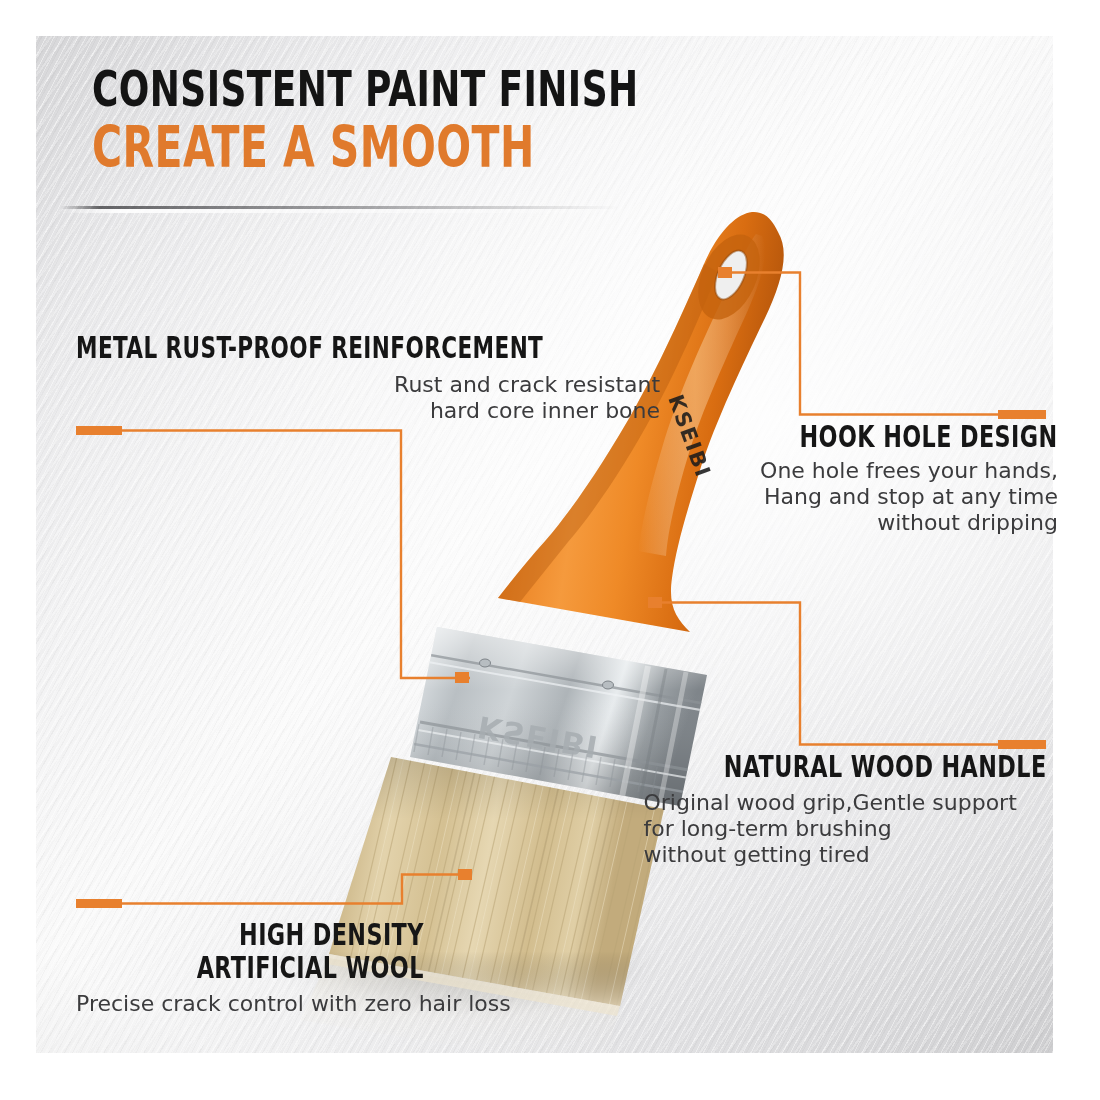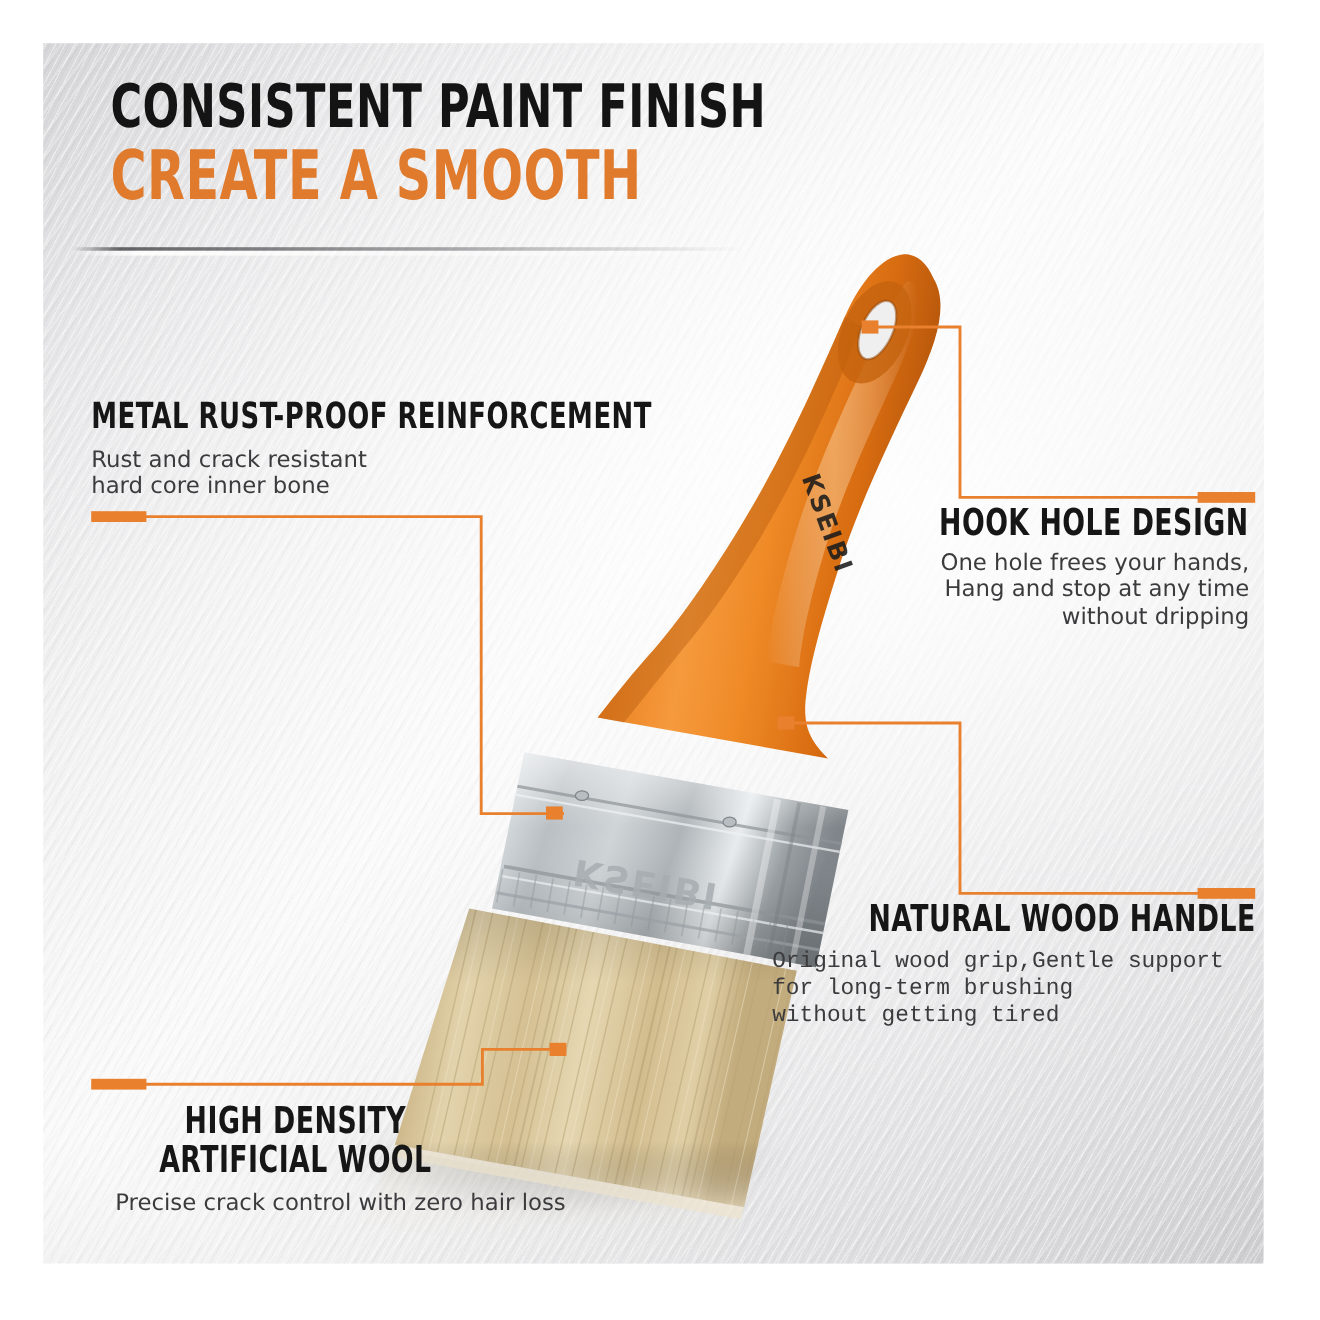--- a/index.html
+++ b/index.html
@@ -65,35 +65,35 @@
     background:linear-gradient(to right,rgba(60,60,62,.0) 0%,rgba(55,55,58,.75) 7%,rgba(70,70,74,.45) 55%,rgba(120,120,124,0) 100%);
   }
   #h-rule2{
     position:absolute;left:60px;top:209px;width:575px;height:4px;
     background:linear-gradient(to right,rgba(255,255,255,0) 0%,rgba(255,255,255,.9) 10%,rgba(255,255,255,.35) 70%,rgba(255,255,255,0) 100%);
   }
 
   
   .callout{position:absolute;}
   .callout .title{color:#161616;}
-  .callout .desc{font-size:19px;line-height:1.18;white-space:pre-line;}
-
-  #c-metal{left:76px;top:330px;text-align:left;}
+  .callout .desc{font-size:22px;line-height:1.18;white-space:pre-line;}
+
+  #c-metal{left:76px;top:330px;text-align:right;}
   #c-metal .title{font-size:30px;}
   #c-metal .desc{margin-top:7px;}
 
-  #c-hook{right:59px;top:418px;text-align:right;}
+  #c-hook{right:42px;top:418px;text-align:right;}
   #c-hook .title{font-size:31px;}
   #c-hook .desc{margin-top:4px;}
 
   #c-wood{right:53px;top:748px;text-align:left;}
   #c-wood .title{font-size:31px;}
-  #c-wood .desc{margin-top:6px;font-family:Liberation Mono, monospace;}
-
-  #c-wool{left:76px;top:918px;text-align:center;margin-left:20px;}
+  #c-wood .desc{margin-top:6px;}
+
+  #c-wool{left:76px;top:918px;text-align:right;}
   #c-wool .title{font-size:31px;line-height:1.06;}
   #c-wool .desc{margin-top:7px;}
 
   svg.lines{position:absolute;left:0;top:0;width:1100px;height:1100px;pointer-events:none;}
   svg.art{position:absolute;left:0;top:0;width:1100px;height:1100px;}
 </style>
 </head>
 <body>
 
 <div id="poster">

